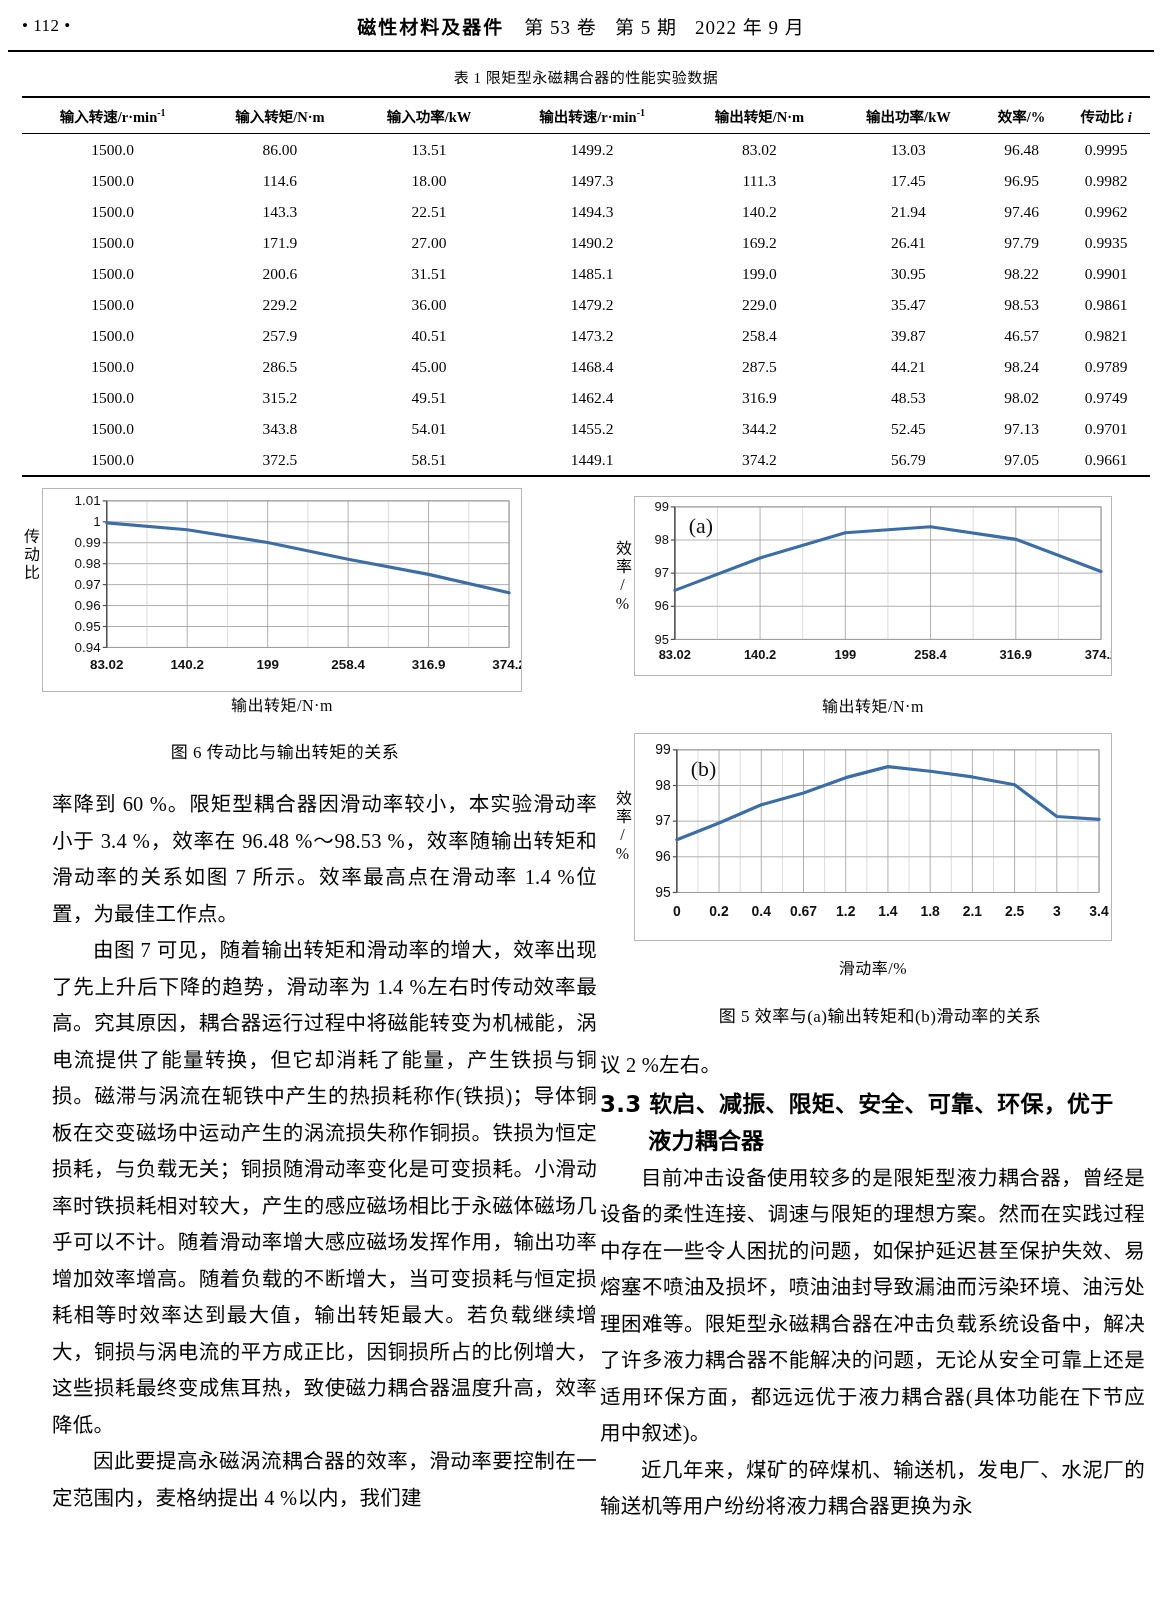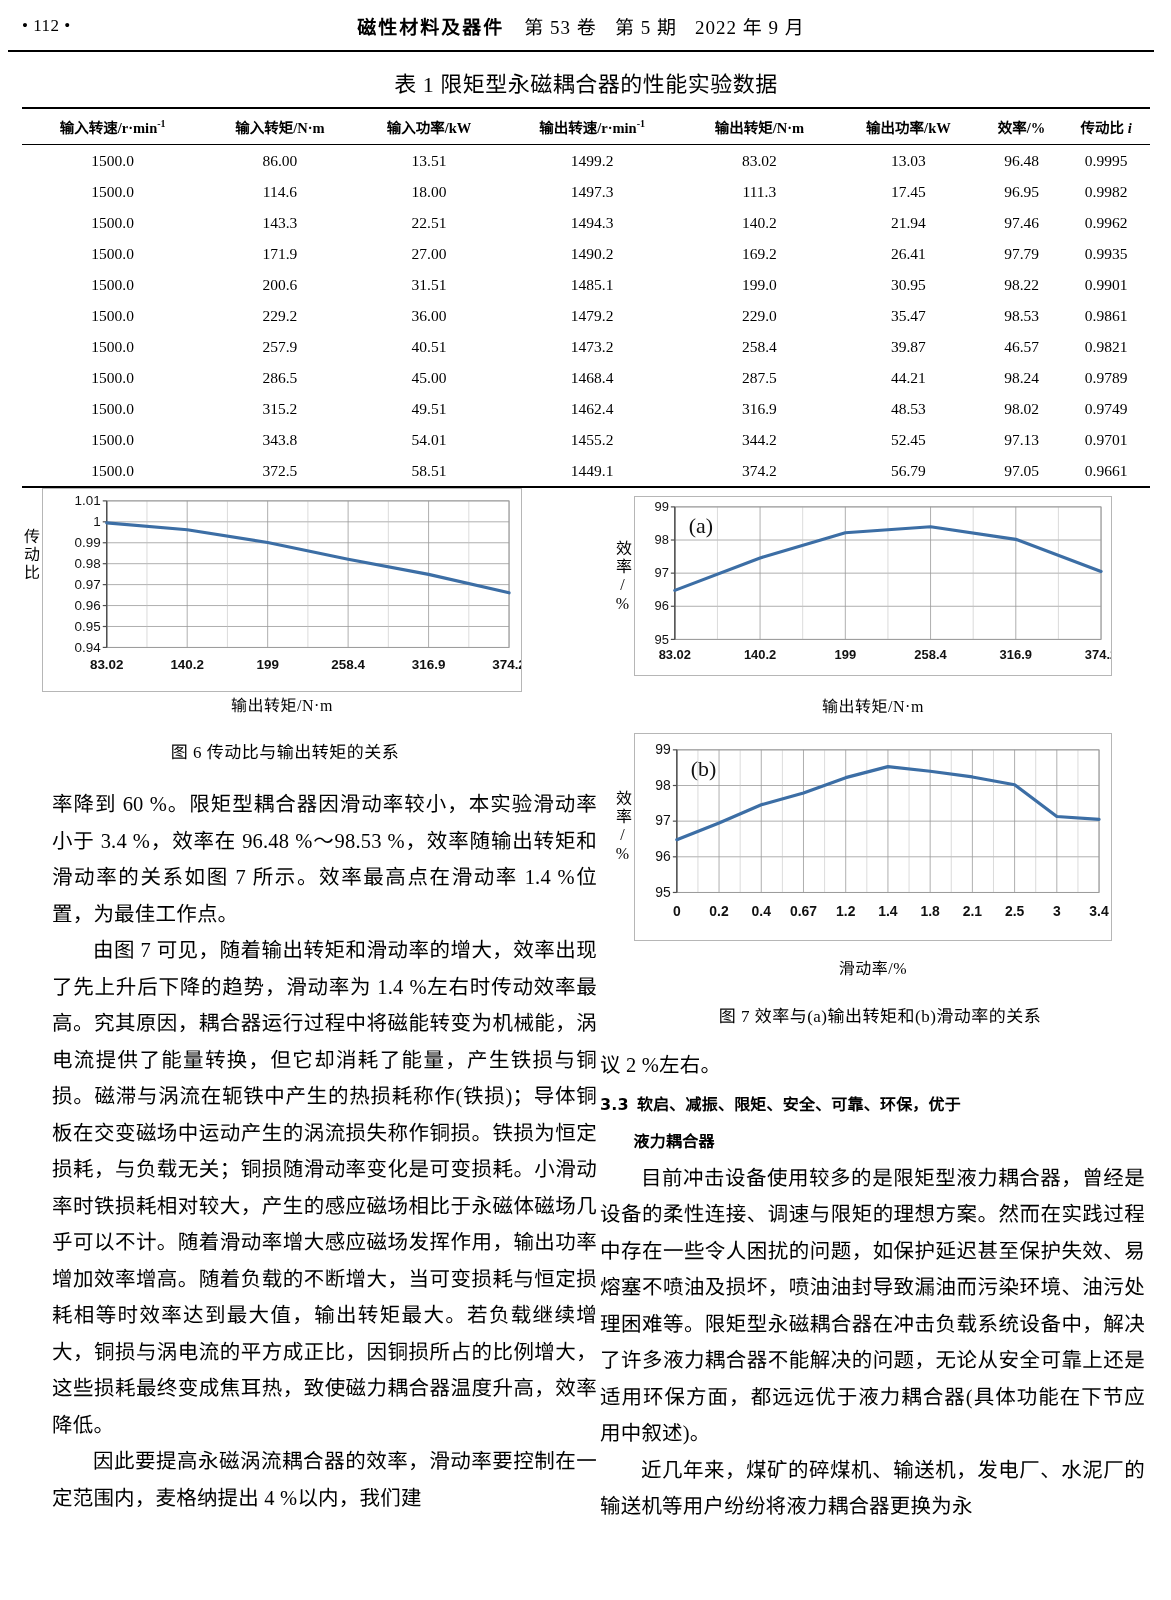--- a/index.html
+++ b/index.html
@@ -58,21 +58,21 @@
 
   
   .table-wrap {
     position: absolute;
     top: 66px;
     left: 22px;
     width: 1128px;
   }
   .table-caption {
     text-align: center;
-    font-size: 22px;
+    font-size: 15px;
     margin-bottom: 9px;
     letter-spacing: .5px;
   }
   table.data {
     width: 100%;
     border-collapse: collapse;
     font-size: 15.5px;
   }
   table.data thead th {
     font-weight: bold;
@@ -151,21 +151,21 @@
     letter-spacing: .2px;
   }
   #col-left  { left: 12px;  top: 786px; margin-left: 40px; }
   #col-right { left: 600px; top: 1047px; }
 
   .col p { margin: 0; }
   .col p.indent { text-indent: 2em; }
 
   .section-head {
     margin: 2px 0 0 0;
-    font-size: 16px;
+    font-size: 23px;
     font-weight: bold;
     line-height: 37px;
     font-family: "DejaVu Sans", "Liberation Sans", sans-serif;
   }
   .section-head .snum { margin-right: 8px; }
   .section-head .sline2 { display: block; padding-left: 2.1em; }
 </style>
 </head>
 <body>
 
@@ -457,21 +457,21 @@
         <text x="338.8" y="184" text-anchor="middle" font-size="14" font-family="&quot;Liberation Sans&quot;, sans-serif" font-weight="bold" fill="#111">2.1</text>
         <text x="381.2" y="184" text-anchor="middle" font-size="14" font-family="&quot;Liberation Sans&quot;, sans-serif" font-weight="bold" fill="#111">2.5</text>
         <text x="423.6" y="184" text-anchor="middle" font-size="14" font-family="&quot;Liberation Sans&quot;, sans-serif" font-weight="bold" fill="#111">3</text>
         <text x="466" y="184" text-anchor="middle" font-size="14" font-family="&quot;Liberation Sans&quot;, sans-serif" font-weight="bold" fill="#111">3.4</text>
         <polyline points="42,106.71999999999986 84.4,89.7999999999999 126.8,71.44000000000023 169.2,59.559999999999775 211.6,44.08000000000004 254,32.91999999999996 296.4,37.599999999999795 338.8,43.360000000000184 381.2,51.28000000000014 423.6,83.32000000000016 466,86.2000000000001" fill="none" stroke="#3c6ea5" stroke-width="3.2" stroke-linejoin="round" stroke-linecap="round"></polyline>
         <text x="56" y="42" font-size="22" font-family="&quot;Liberation Serif&quot;, serif" fill="#111">(b)</text>
       </svg>
   </div>
   <div class="ylab-vert" id="fig7b-ylab">效率/%</div>
   <div class="axis-label" id="fig7b-xlab">滑动率/%</div>
-  <div class="fig-caption" id="fig7-cap">图 7 效率与(a)输出转矩和(b)滑动率的关系</div>
+  <div class="fig-caption" id="fig7-cap">图 5 效率与(a)输出转矩和(b)滑动率的关系</div>
 
   <div class="col" id="col-left">
     <p>率降到 60 %。限矩型耦合器因滑动率较小，本实验滑动率小于 3.4 %，效率在 96.48 %～98.53 %，效率随输出转矩和滑动率的关系如图 7 所示。效率最高点在滑动率 1.4 %位置，为最佳工作点。</p>
     <p class="indent">由图 7 可见，随着输出转矩和滑动率的增大，效率出现了先上升后下降的趋势，滑动率为 1.4 %左右时传动效率最高。究其原因，耦合器运行过程中将磁能转变为机械能，涡电流提供了能量转换，但它却消耗了能量，产生铁损与铜损。磁滞与涡流在轭铁中产生的热损耗称作(铁损)；导体铜板在交变磁场中运动产生的涡流损失称作铜损。铁损为恒定损耗，与负载无关；铜损随滑动率变化是可变损耗。小滑动率时铁损耗相对较大，产生的感应磁场相比于永磁体磁场几乎可以不计。随着滑动率增大感应磁场发挥作用，输出功率增加效率增高。随着负载的不断增大，当可变损耗与恒定损耗相等时效率达到最大值，输出转矩最大。若负载继续增大，铜损与涡电流的平方成正比，因铜损所占的比例增大，这些损耗最终变成焦耳热，致使磁力耦合器温度升高，效率降低。</p>
     <p class="indent">因此要提高永磁涡流耦合器的效率，滑动率要控制在一定范围内，麦格纳提出 4 %以内，我们建</p>
   </div>
 
   <div class="col" id="col-right">
     <p>议 2 %左右。</p>
     <div class="section-head">

